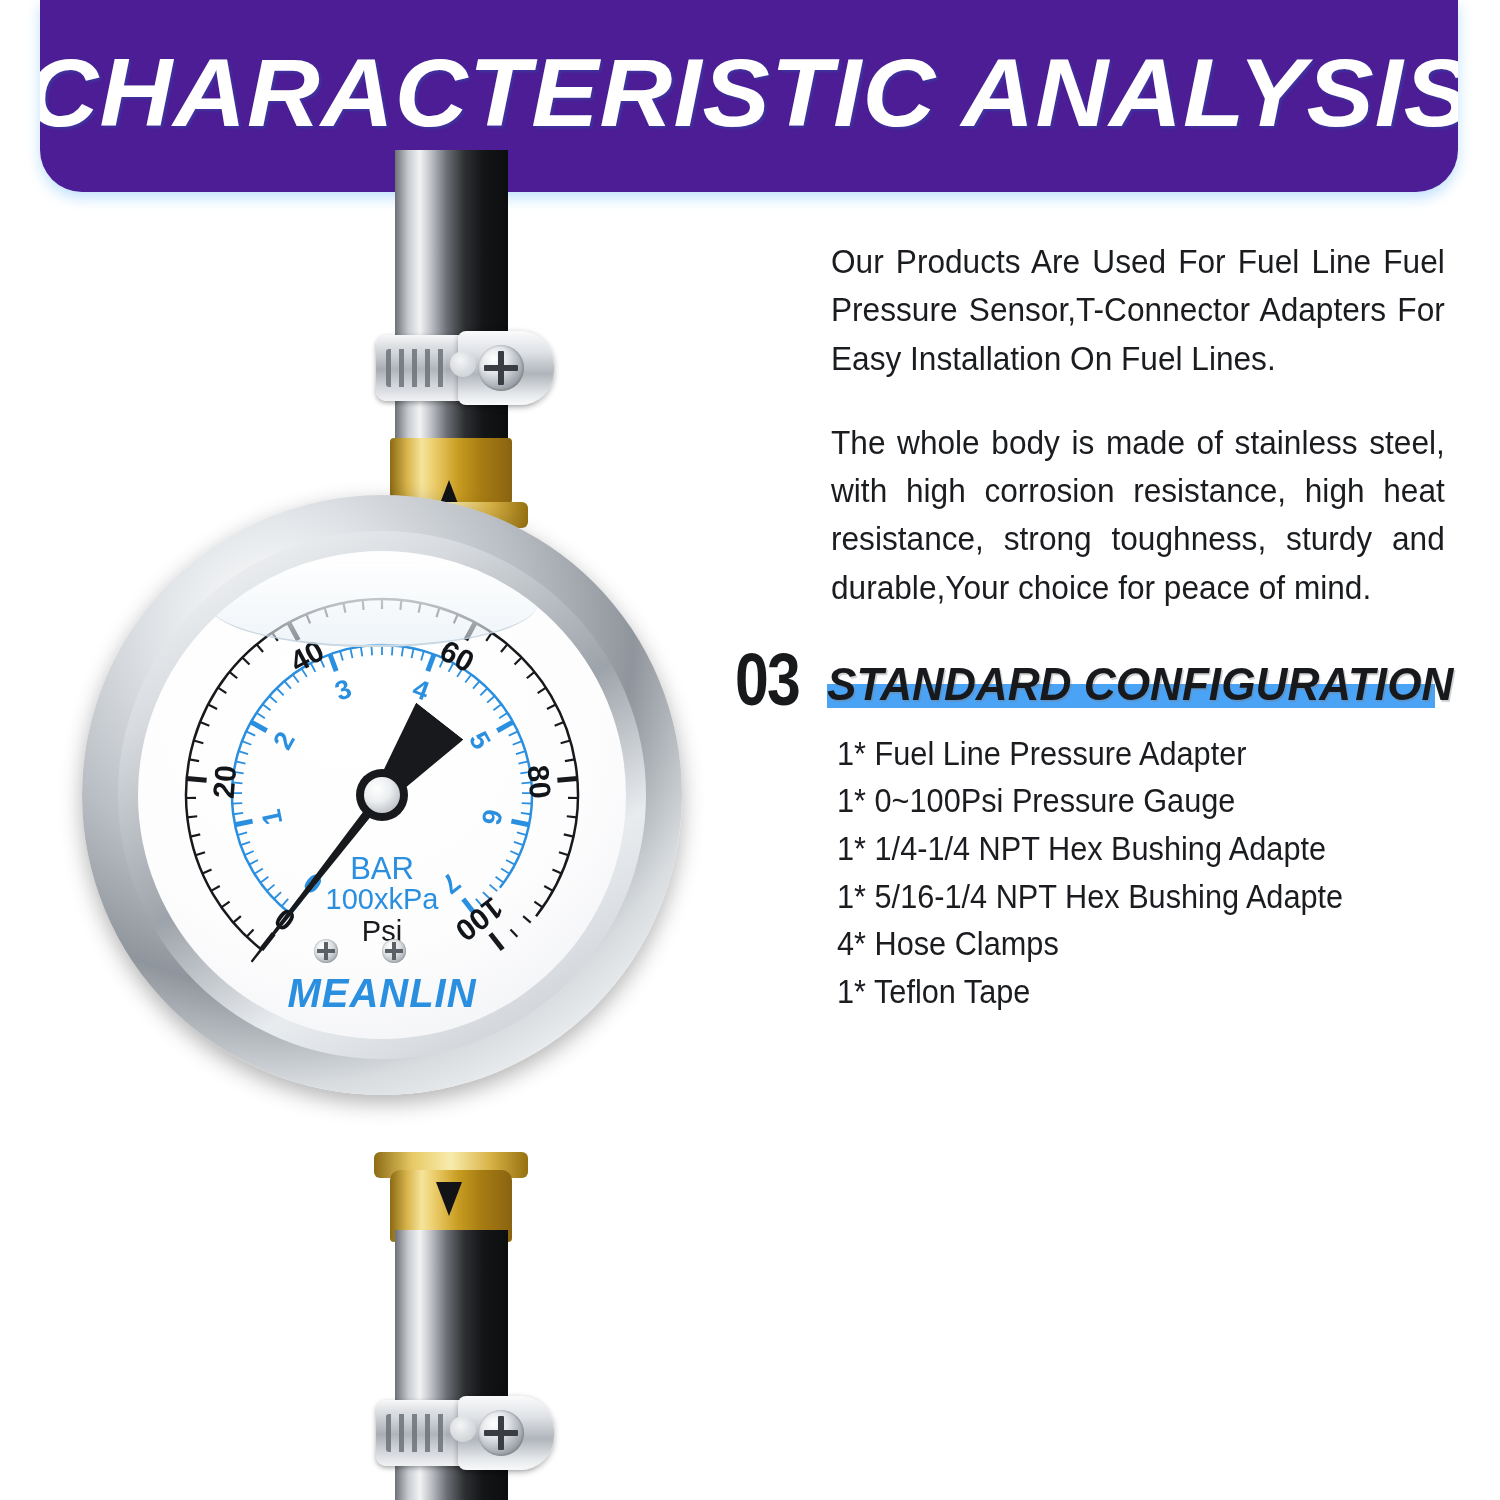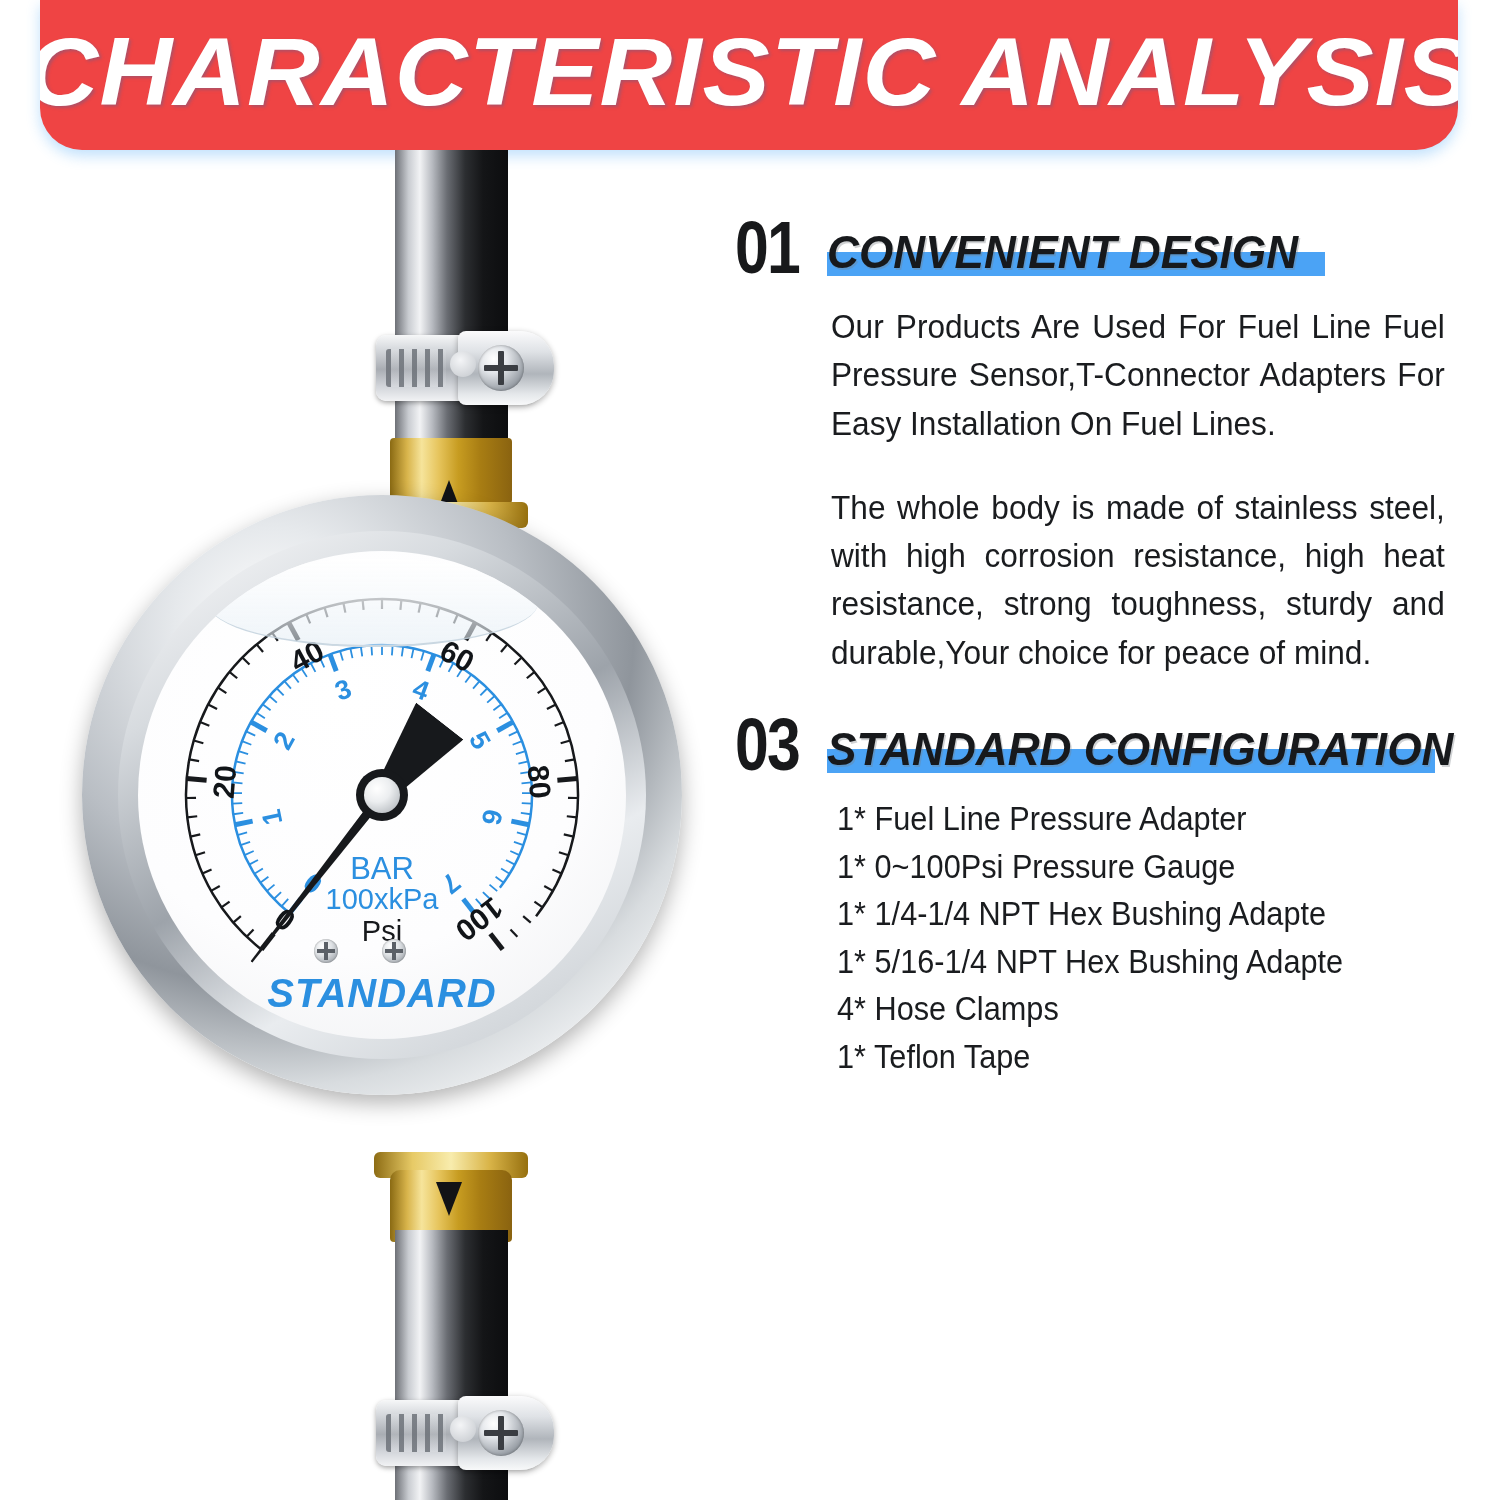--- a/index.html
+++ b/index.html
@@ -8,22 +8,22 @@
     background:#ffffff;
     font-family:"Liberation Sans", sans-serif;
     overflow:hidden;
     position:relative;
   }
 
   
   #banner{
     position:absolute;
     left:40px; top:0px;
-    width:1418px; height:150px;
-    background:#ef4444;
+    width:1418px; height:192px;
+    background:#4c1d95;
     border-radius:0 0 42px 42px;
     box-shadow:0 6px 14px rgba(68,163,245,0.33);
     display:flex; align-items:center; justify-content:center;
     overflow:hidden;
   }
   #banner-title{
     color:#ffffff;
     font-family:"Liberation Sans", sans-serif;
     font-size:96px;
     font-weight:bold;
@@ -449,21 +449,21 @@
           <text class="unit-blue" x="244" y="328" text-anchor="middle" font-size="31">BAR</text>
           <text class="unit-blue" x="244" y="358" text-anchor="middle" font-size="29">100xkPa</text>
           <text class="unit-black" x="244" y="390" text-anchor="middle" font-size="29">Psi</text>
         </svg>
 
         <div id="glass-glare"></div>
 
         <div class="face-screw" id="screw-l"></div>
         <div class="face-screw" id="screw-r"></div>
 
-        <div id="brand">STANDARD</div>
+        <div id="brand">MEANLIN</div>
 
         <div id="needle">
           <div id="needle-body" style="transform: rotate(128deg);">
             <div id="needle-point"></div>
             <div id="needle-tail"></div>
           </div>
           <div id="needle-hub"></div>
           <div id="needle-hub-in"></div>
         </div>
 
@@ -483,27 +483,20 @@
       <div class="clamp-dimple"></div>
       <div class="clamp-screw"></div>
     </div>
   </div>
 
 </div>
 
 <div id="content">
 
   <div class="section">
-    <div class="sec-head">
-      <div class="sec-num">01</div>
-      <div class="sec-title-wrap">
-        <div class="sec-title-bar" id="sec1-bar"></div>
-        <div class="sec-title">CONVENIENT DESIGN</div>
-      </div>
-    </div>
     <div class="sec-body">Our Products Are Used For Fuel Line Fuel Pressure Sensor,T-Connector Adapters For Easy Installation On Fuel Lines.</div>
   </div>
 
   <div class="section">
     <div class="sec-body">The whole body is made of stainless steel, with high corrosion resistance, high heat resistance, strong toughness, sturdy and durable,Your choice for peace of mind.</div>
   </div>
 
   <div class="section">
     <div class="sec-head">
       <div class="sec-num">03</div>

